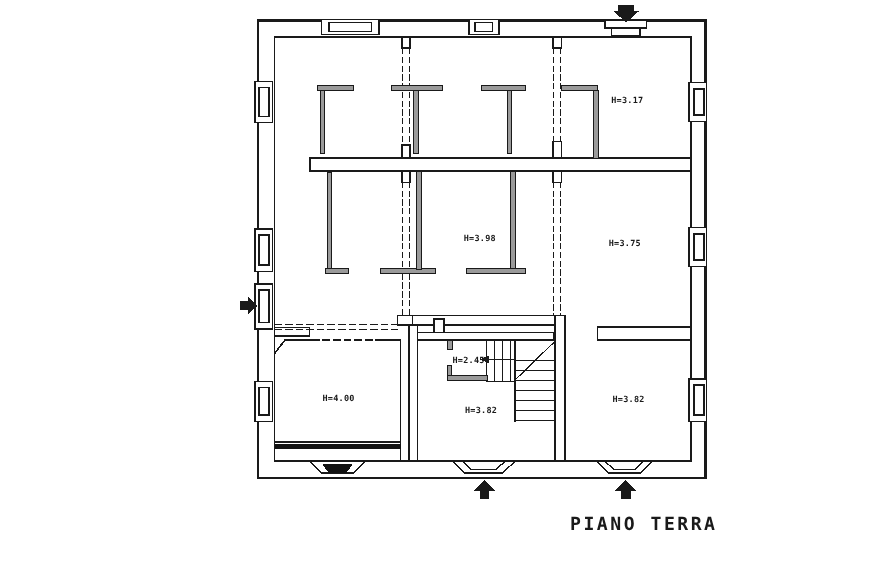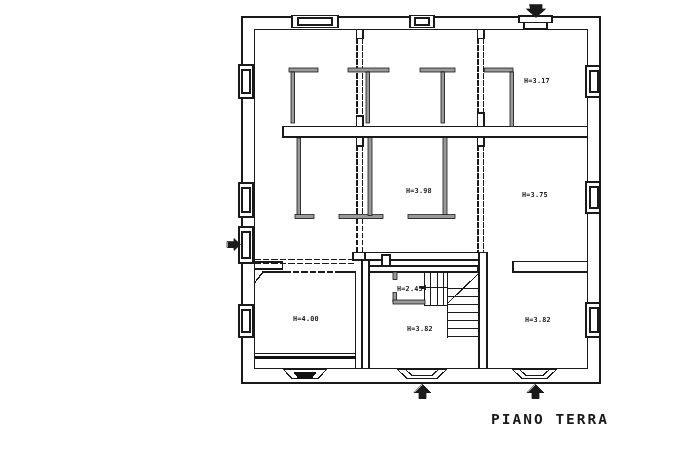--- a/index.html
+++ b/index.html
@@ -1,17 +1,17 @@
 <!DOCTYPE html>
 <html><head>
 <meta charset="utf-8">
 <style>
   html,body{margin:0;padding:0;background:#ffffff;}
   .canvas{position:relative;width:612px;height:469px;background:#ffffff;overflow:hidden;
-          font-family:"DejaVu Sans Mono", monospace;padding-left:35px;}
+          font-family:"DejaVu Sans Mono", monospace;}
   svg{display:block;}
   .room-label{font-family:"DejaVu Sans Mono", monospace;font-size:6.8px;font-weight:700;
               fill:#1a1a1a;letter-spacing:0.2px;}
   .plan-title{font-family:"DejaVu Sans Mono", monospace;font-size:14.5px;font-weight:700;
               fill:#1a1a1a;letter-spacing:2px;}
 </style>
 </head>
 <body>
 
 <div class="canvas">

